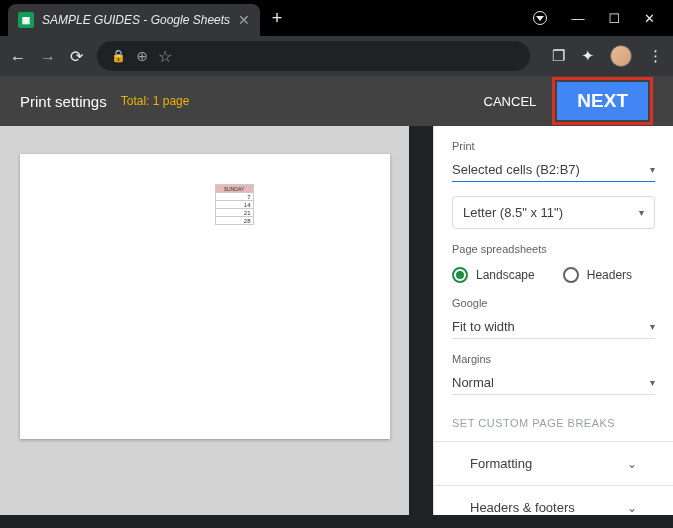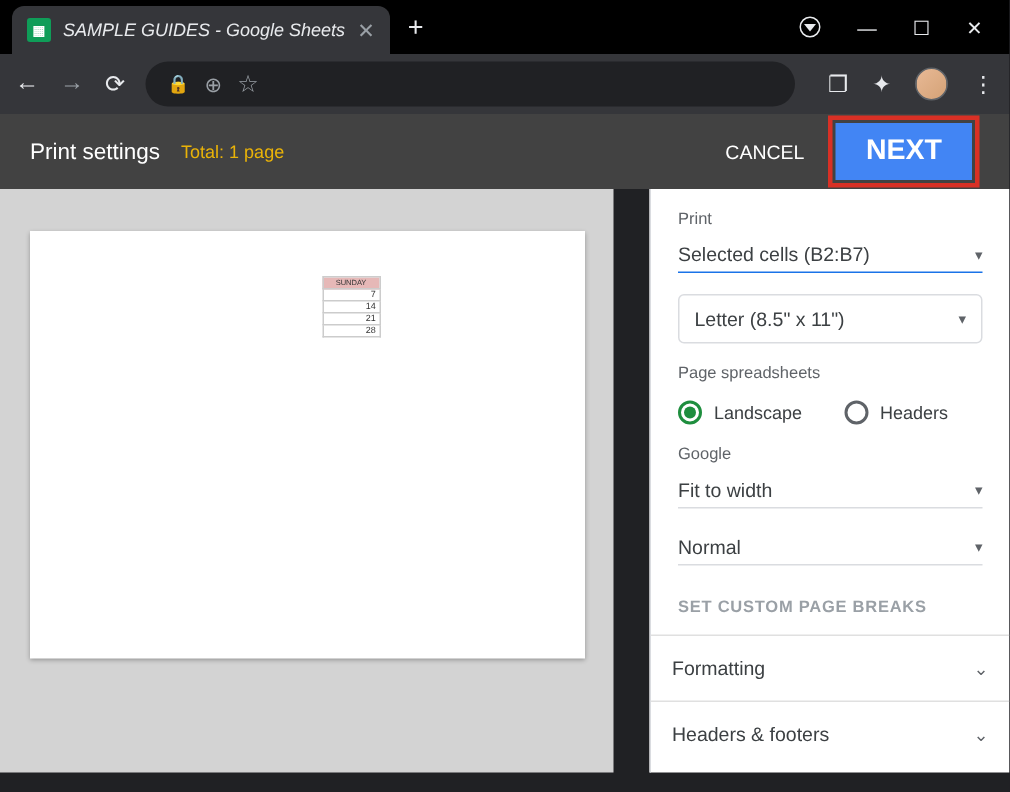--- a/index.html
+++ b/index.html
@@ -46,23 +46,23 @@
 .field-label { font-size: 11px; color: #5f6368; margin-bottom: 6px; }
 .select-line { border-bottom: 1px solid #1a73e8; padding: 4px 0; display: flex; justify-content: space-between; align-items: center; font-size: 13px; color: #3c4043; cursor: pointer; }
 .select-line.gray { border-bottom: 1px solid #dadce0; }
 .select-box { border: 1px solid #dadce0; border-radius: 4px; padding: 8px 10px; display: flex; justify-content: space-between; align-items: center; font-size: 13px; color: #3c4043; cursor: pointer; }
 .dropdown-arrow { color: #5f6368; font-size: 10px; }
 .radios { display: flex; gap: 28px; padding-top: 6px; align-items: flex-end; }
 .radio-opt { display: flex; align-items: center; gap: 8px; font-size: 12px; color: #3c4043; cursor: pointer; }
 .radio-circle { width: 16px; height: 16px; border: 2px solid #5f6368; border-radius: 50%; display: flex; align-items: center; justify-content: center; }
 .radio-circle.sel { border-color: #1e8e3e; }
 .radio-dot { width: 8px; height: 8px; background: #1e8e3e; border-radius: 50%; }
-.link-row { font-size: 11px; color: #9aa0a6; letter-spacing: 0.5px; padding: 8px 18px 12px 18px; font-weight: bold; }
+.link-row { font-size: 11px; color: #9aa0a6; letter-spacing: 0.5px; padding: 8px 18px 12px 18px; }
 .divider { border-top: 1px solid #e0e0e0; }
-.expand-row { padding: 14px 14px; display: flex; justify-content: space-between; align-items: center; font-size: 13px; color: #3c4043; cursor: pointer; }
+.expand-row { padding: 14px 36px; display: flex; justify-content: space-between; align-items: center; font-size: 13px; color: #3c4043; cursor: pointer; }
 .chev { color: #5f6368; font-size: 12px; }
 </style>
 </head>
 <body>
 
 <div class="titlebar">
   <div class="tab">
     <div class="favicon">▦</div>
     <div class="tab-title">SAMPLE GUIDES - Google Sheets</div>
     <div class="tab-close">✕</div>
@@ -162,20 +162,21 @@
 
     <div class="field">
       <div class="field-label">Google</div>
       <div class="select-line gray">
         <span>Fit to width</span>
         <span class="dropdown-arrow">▾</span>
       </div>
     </div>
 
     <div class="field">
+      <div class="field-label">Margins</div>
       <div class="select-line gray">
         <span>Normal</span>
         <span class="dropdown-arrow">▾</span>
       </div>
     </div>
 
     <div class="link-row">SET CUSTOM PAGE BREAKS</div>
 
     <div class="divider"></div>
     <div class="expand-row">

